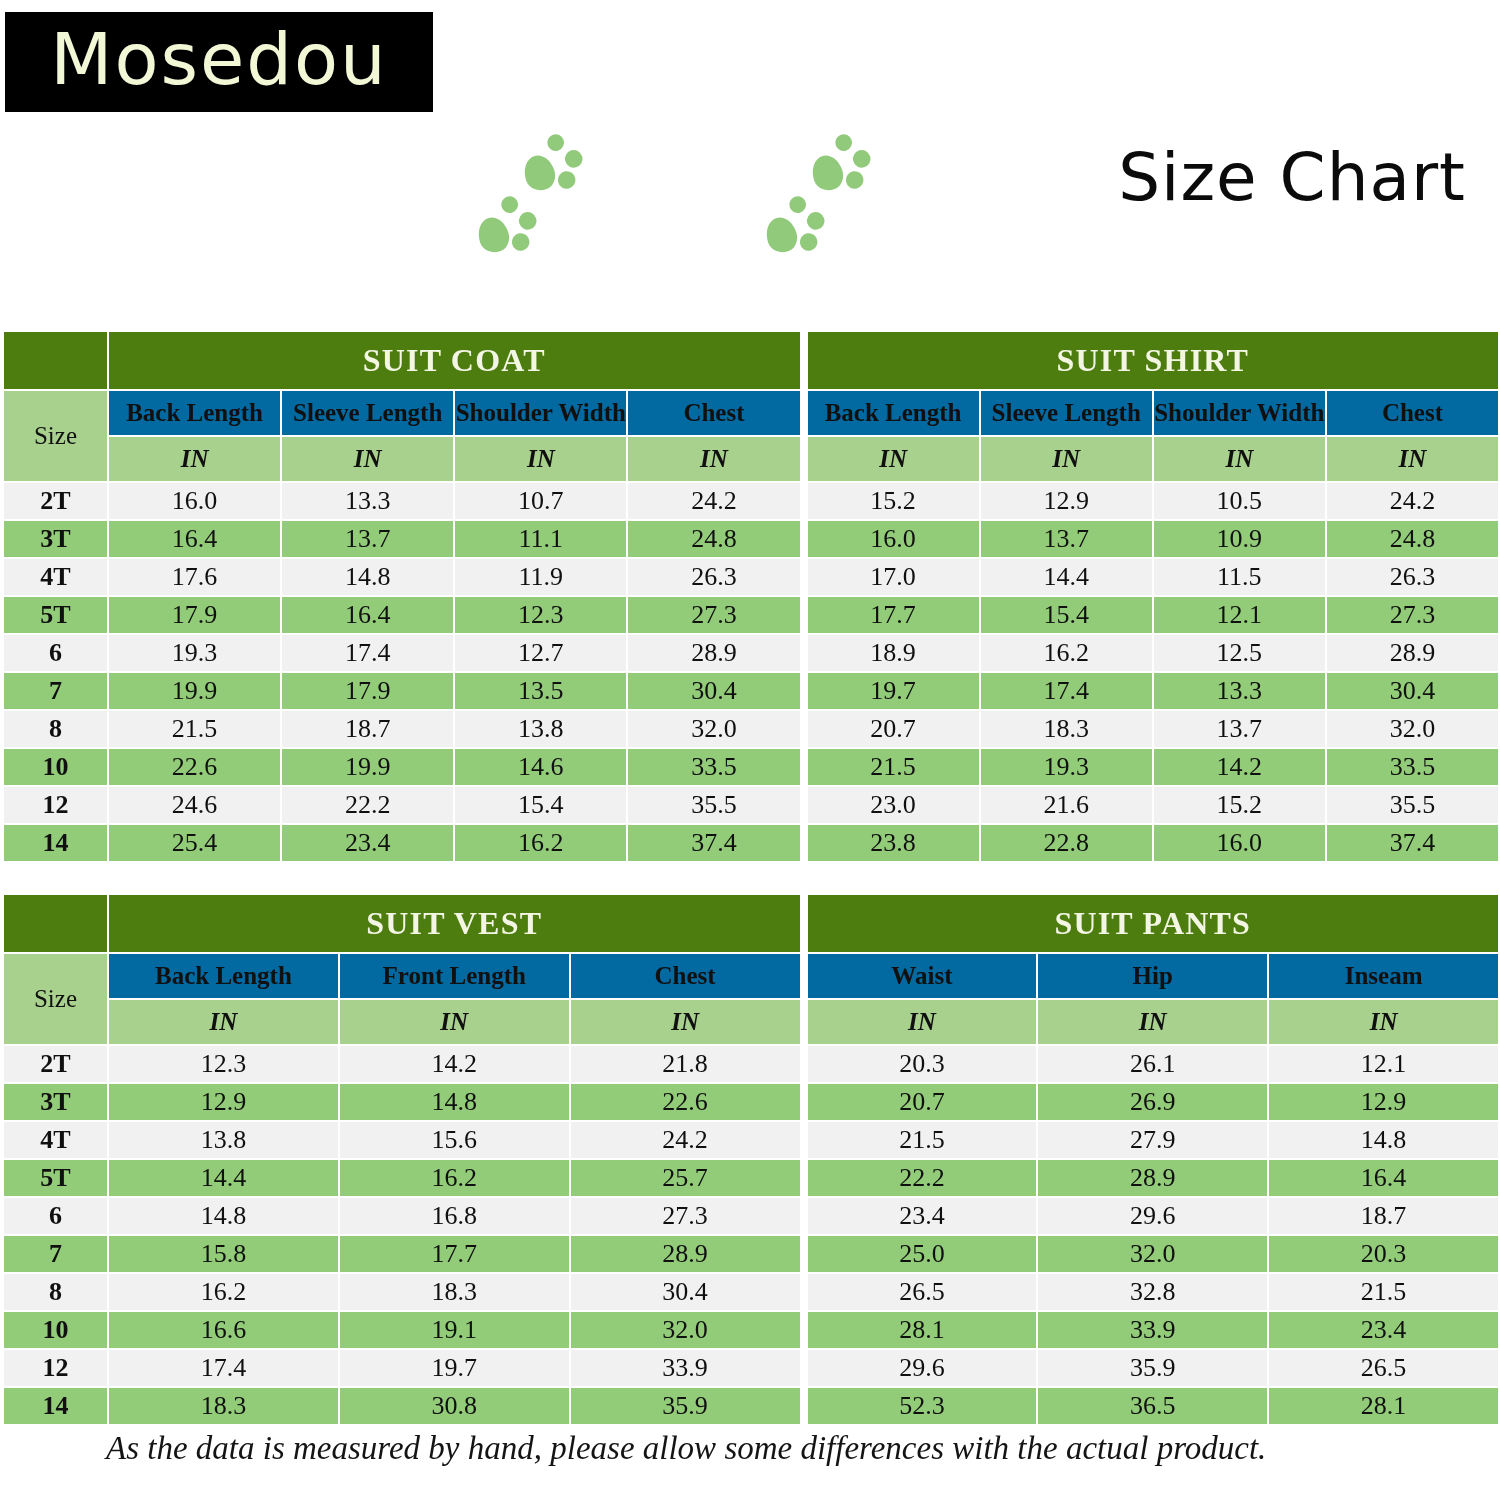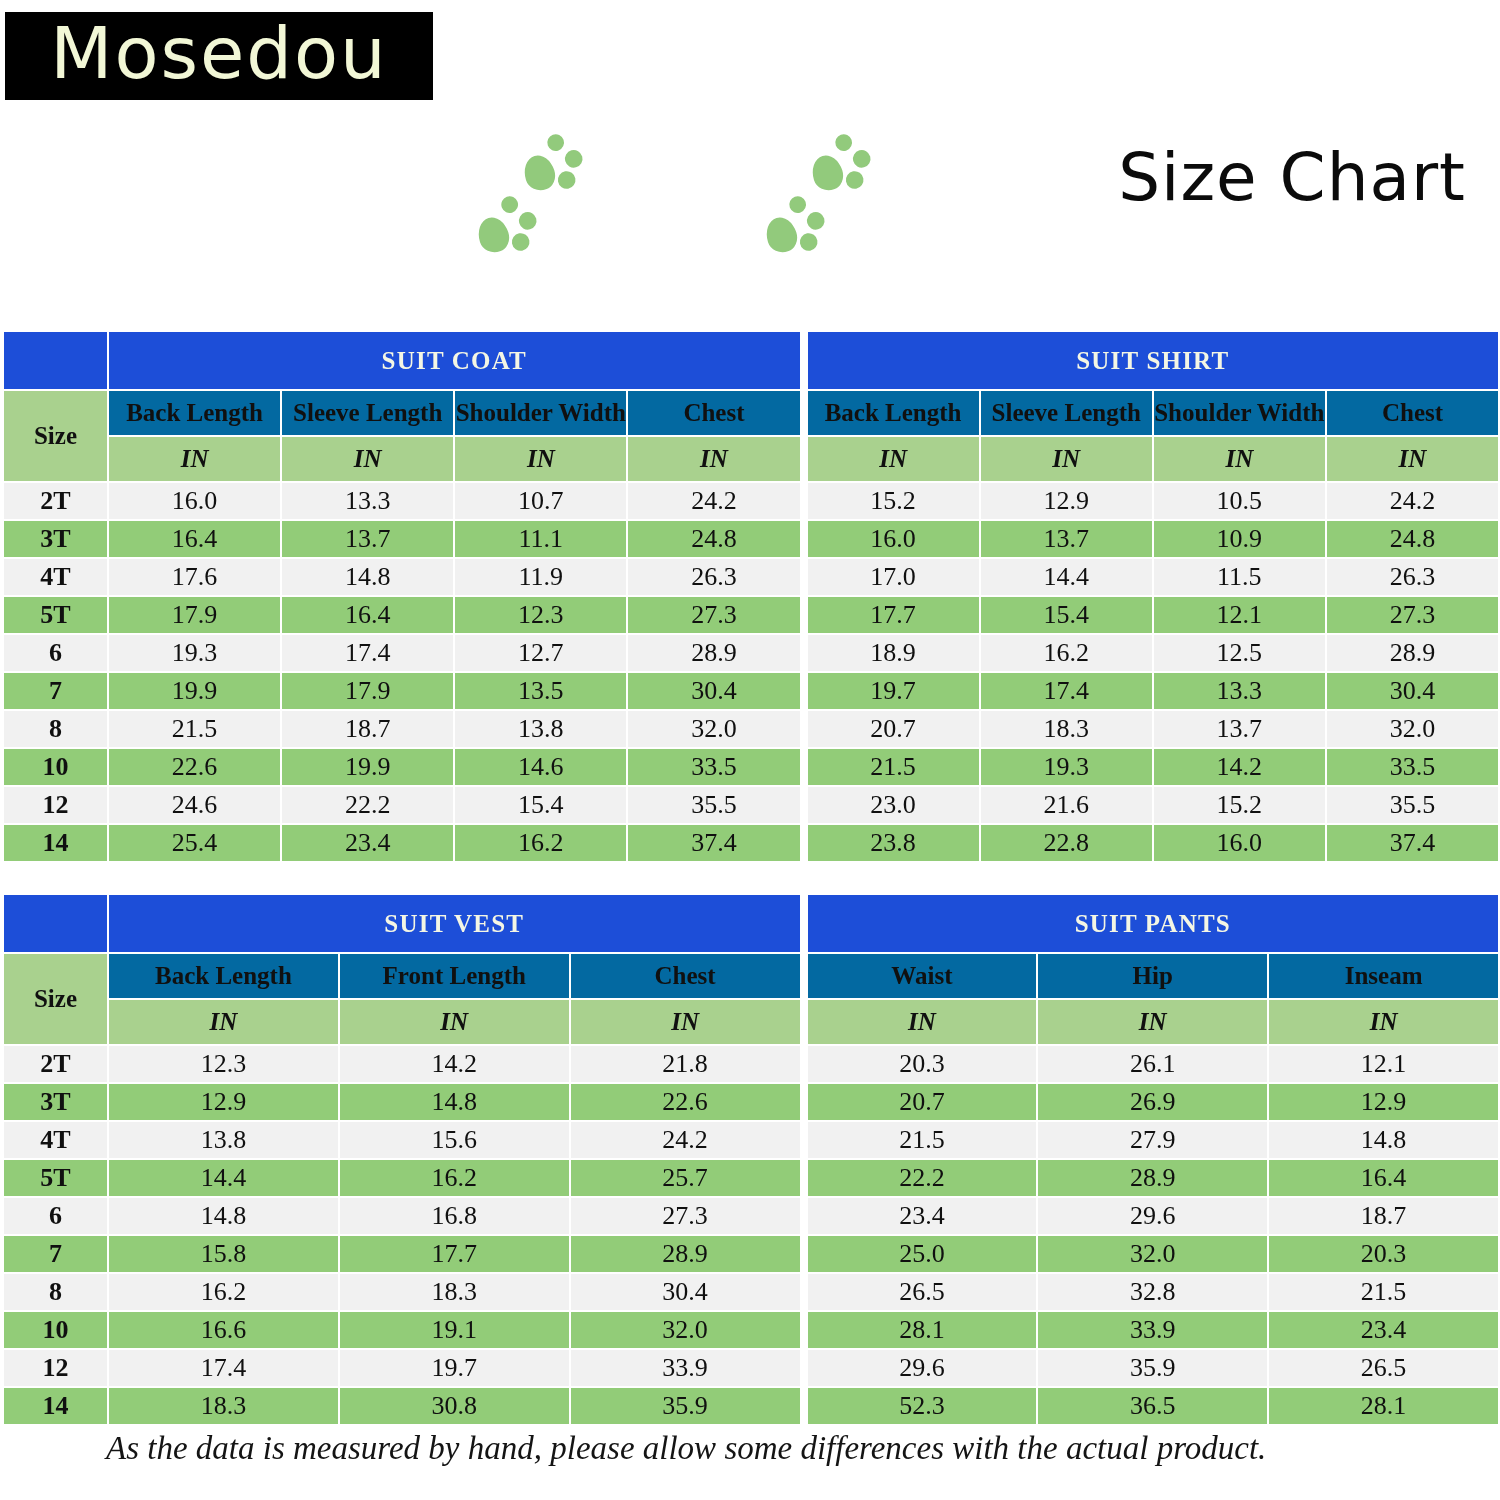--- a/index.html
+++ b/index.html
@@ -19,21 +19,21 @@
   
   .header {
     position: relative;
     height: 330px;
   }
   .logo-box {
     position: absolute;
     left: 5px;
     top: 12px;
     width: 428px;
-    height: 88px;
+    height: 100px;
     background: #000000;
     display: flex;
     align-items: center;
     justify-content: center;
   }
   .logo-text {
     font-family: "DejaVu Sans", sans-serif;
     font-size: 72px;
     font-weight: 400;
     letter-spacing: 2px;
@@ -96,35 +96,35 @@
     margin: 0 auto;
   }
   table.size-table td,
   table.size-table th {
     border: 2px solid #ffffff;
     text-align: center;
     vertical-align: middle;
     padding: 0;
   }
   .band {
-    background: #1d4ed8;
+    background: #4d7c0f;
     color: #f4f6e4;
     font-weight: bold;
-    font-size: 25px;
+    font-size: 32px;
     letter-spacing: 1.2px;
     height: 57px;
     border-left-color: #ffffff;
     border-right-color: #ffffff;
   }
   .band-left  { border-left: 2px solid #ffffff; }
   .band-gap   { background: #ffffff; border: none; width: 6px; }
 
   .size-cell {
     background: #a9d18e;
-    font-weight: bold;
+    font-weight: normal;
     font-size: 25px;
     color: #101010;
     width: 105px;
   }
   .colname {
     background: #0369a1;
     font-weight: bold;
     font-size: 25px;
     color: #101010;
     height: 44px;

